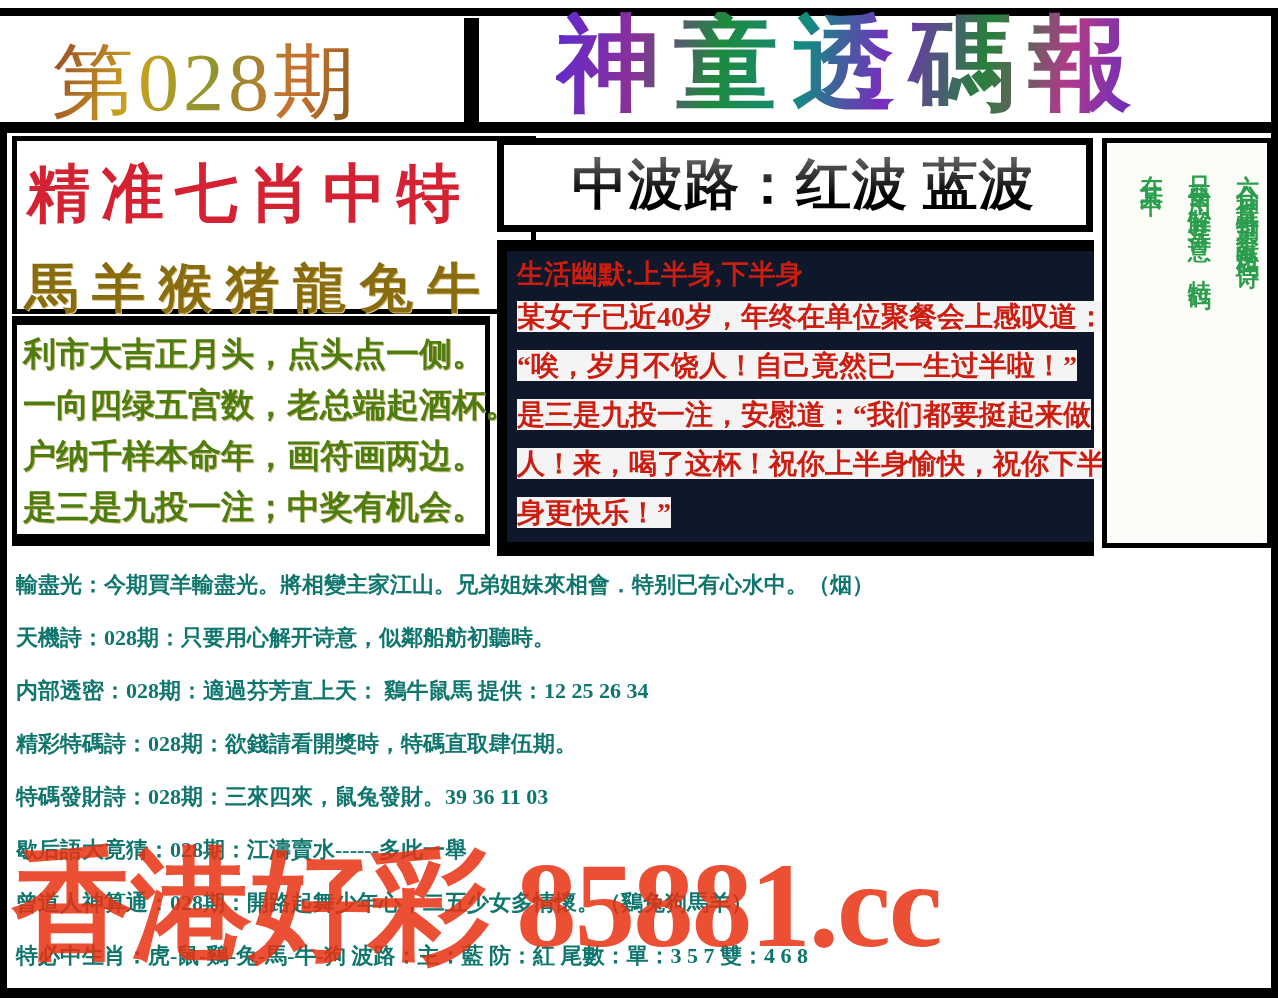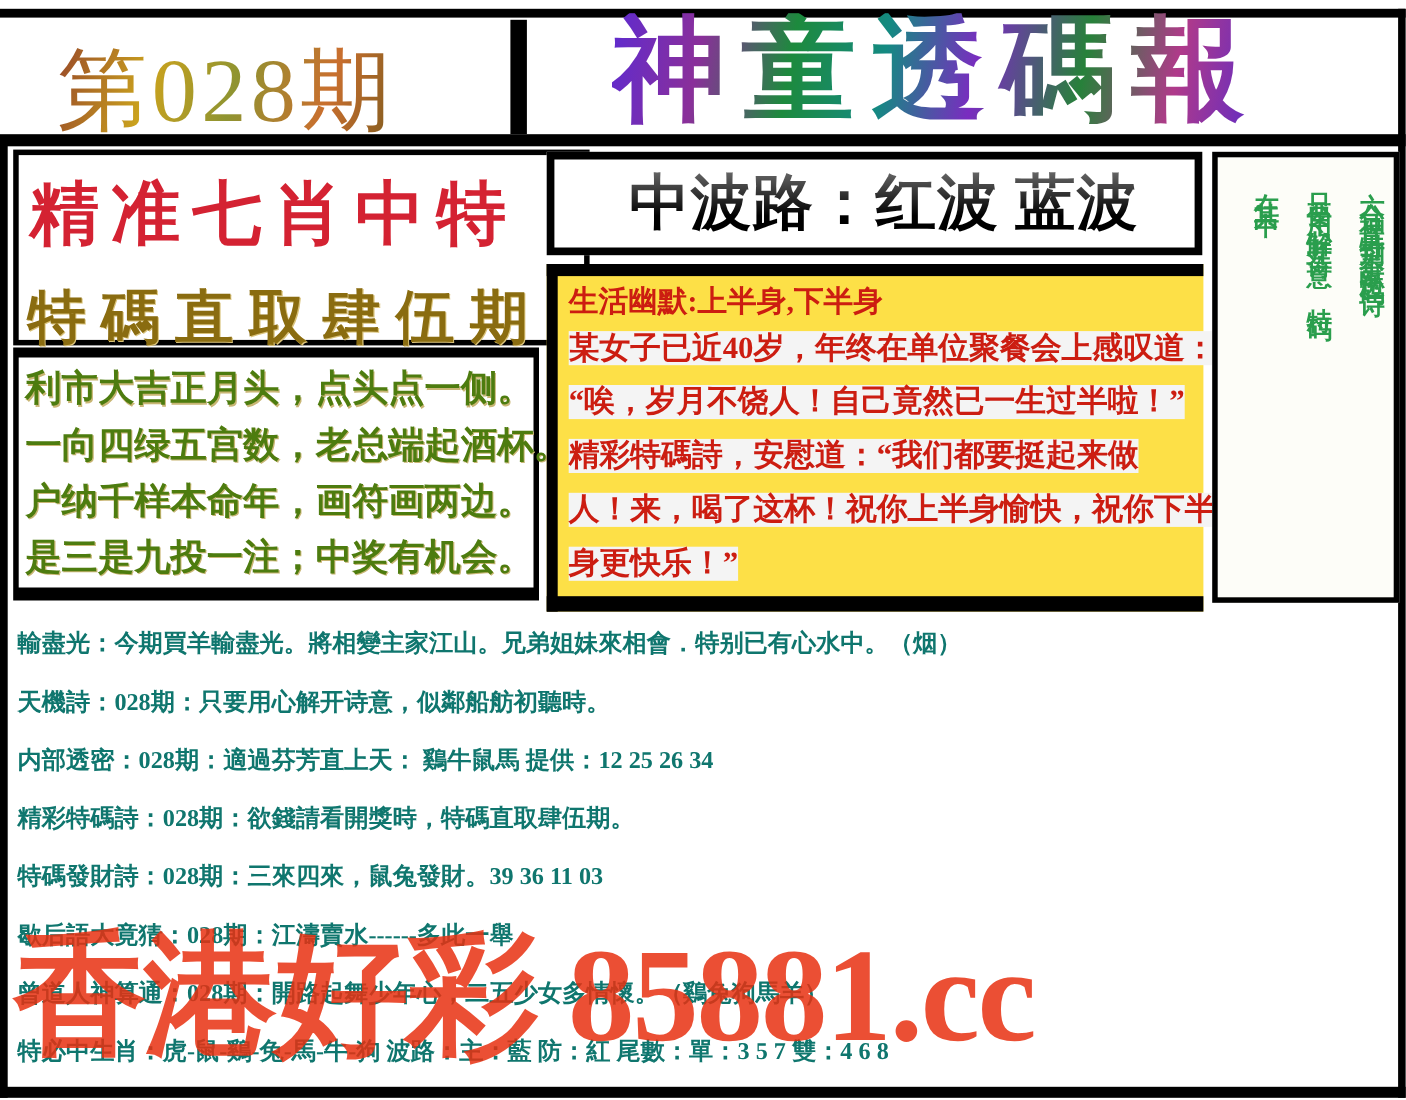--- a/index.html
+++ b/index.html
@@ -77,21 +77,21 @@
     padding-left: 12px;
     font-size: 55px; font-weight: bold; letter-spacing: 1px;
     font-family: "Liberation Serif", serif; white-space: nowrap;
     background: linear-gradient(180deg,#7a7a7a 0%,#000 65%);
     -webkit-background-clip: text; background-clip: text; color: transparent;
   }
   .mirror { display: inline-block; transform: scaleX(-1); }
   #humor-box {
     position: absolute; left: 497px; top: 240px; width: 597px; height: 316px;
     border-left: 10px solid #000; border-top: 11px solid #000; border-bottom: 14px solid #000;
-    padding: 5px 2px 0 10px; background: #fde047;
+    padding: 5px 2px 0 10px; background: #0f172a;
   }
   #humor-heading {
     font-size: 27px; font-weight: bold; color: #cc1d11;
     font-family: "Liberation Serif", serif; white-space: nowrap;
   }
   .humor-line {
     font-size: 28px; font-weight: bold; line-height: 49px;
     font-family: "Liberation Serif", serif;
     color: #cc1d11; white-space: nowrap;
   }
@@ -137,39 +137,39 @@
 <div class="bar" id="right-edge-bar"></div>
 <div class="bar" id="bottom-bar"></div>
 
 <div id="issue">第028期</div>
 <div class="bar" id="hdr-divider"></div>
 <div id="title">神童透碼報</div>
 <div class="bar" id="hdr-bottom-bar"></div>
 
 <div id="left-box-top">
   <div id="left-heading">精准七肖中特</div>
-  <div id="left-zodiacs">特碼直取肆伍期</div>
+  <div id="left-zodiacs">馬羊猴猪龍兔牛</div>
 </div>
 
 <div id="left-box-poem">
   <div class="poem-line">利市大吉正月头，点头点一侧。</div>
   <div class="poem-line">一向四绿五宫数，老总端起酒杯。</div>
   <div class="poem-line">户纳千样本命年，画符画两边。</div>
   <div class="poem-line">是三是九投一注；中奖有机会。</div>
 </div>
 
 <div id="mid-heading-box">
   <div id="mid-heading"><span class="mirror">必</span><span>中波路：红波 蓝波</span></div>
 </div>
 
 <div id="humor-box">
   <div id="humor-heading">生活幽默:上半身,下半身</div>
   <div class="humor-line"><span>某女子已近40岁，年终在单位聚餐会上感叹道：</span></div>
   <div class="humor-line"><span>“唉，岁月不饶人！自己竟然已一生过半啦！”</span></div>
-  <div class="humor-line"><span>精彩特碼詩，安慰道：“我们都要挺起来做</span></div>
+  <div class="humor-line"><span>是三是九投一注，安慰道：“我们都要挺起来做</span></div>
   <div class="humor-line"><span>人！来，喝了这杯！祝你上半身愉快，祝你下半</span></div>
   <div class="humor-line"><span>身更快乐！”</span></div>
 </div>
 
 <div id="right-box">
   <div id="right-cols">
     <div class="v-col">六合神童特别奉献透码诗</div>
     <div class="v-col">只要用心解开诗意，特码</div>
     <div class="v-col">在其中。</div>
   </div>

